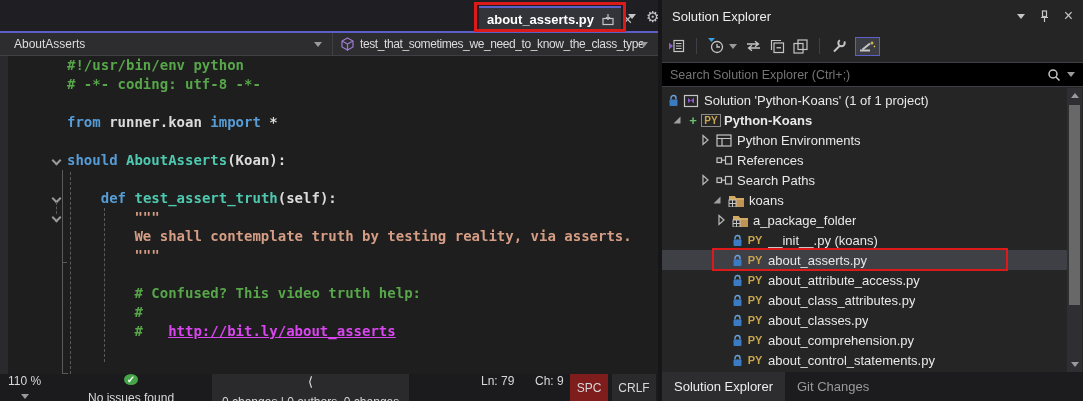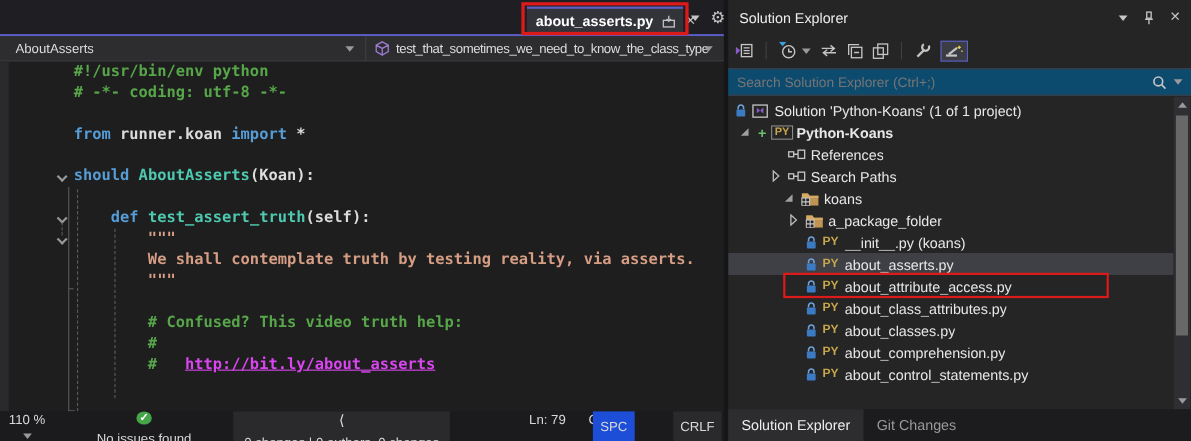--- a/index.html
+++ b/index.html
@@ -39,38 +39,38 @@
   .tok-lk { text-decoration:underline; }
 
   .statusbar { position:absolute; left:0; bottom:0; width:658px; height:27px; background:#1b1b1d; color:#d8d8d8; font-size:12px; }
   .sb-item { position:absolute; top:0; height:27px; display:flex; align-items:center; gap:6px; white-space:nowrap;flex-direction:column; }
   .sb-zoom { left:8px; }
   .sb-check { left:88px; }
   .check-circle { width:14px; height:14px; border-radius:50%; background:#45A548; color:#fff; font-size:10px; font-weight:bold;
                   display:flex; align-items:center; justify-content:center; }
   .sb-changes { left:212px; background:#2a2a2d; padding:0 10px; }
   .sb-ln { left:481px; } .sb-ch { left:535px; }
-  .sb-spc { left:539px; width:38px; background:#1d4ed8; justify-content:center;text-align:center; }
+  .sb-spc { left:570px; width:38px; background:#7f1d1d; justify-content:center;text-align:center; }
   .sb-crlf { left:612px; width:44px; background:#2a2a2d; justify-content:center; }
   .sb-chevron { color:#e0e0e0; font-size:13px; }
 
   
   .panel { position:absolute; left:662px; top:0; width:421px; height:401px; background:#252526; }
   .panel-title { position:absolute; left:0; top:0; width:100%; height:32px; display:flex; align-items:center; padding:0 10px; }
   .panel-title .title-text { color:#EDEDED; font-size:13px; flex:1; }
   .panel-title .title-icons { display:flex; align-items:center; gap:13px; }
   .icon-btn { display:flex; align-items:center; justify-content:center; }
   .close-x { color:#C5C5C5; font-size:16px; line-height:1; }
 
   .panel-toolbar { position:absolute; left:0; top:32px; width:100%; height:28px; display:flex; align-items:center; padding-left:6px; gap:8px; }
   .tb-sep { width:1px; height:16px; background:#3f3f46; margin:0 3px; }
   .tb-btn { display:flex; align-items:center; gap:3px; }
   .tb-highlight { border:1px solid #5B5FC7; background:#3c3c44; padding:2px 3px; }
 
-  .panel-search { position:absolute; left:0; top:62px; width:100%; height:25px; background:#0c4a6e; border-top:1px solid #3f3f46; border-bottom:1px solid #3f3f46;
+  .panel-search { position:absolute; left:0; top:62px; width:100%; height:25px; background:#000000; border-top:1px solid #3f3f46; border-bottom:1px solid #3f3f46;
                   display:flex; padding:0 8px; }
   .panel-search .search-text { flex:1; color:#9a9a9a; font-size:12.5px; background:transparent; border:none; outline:none; font-family:inherit; }
   .panel-search .search-icons { display:flex; align-items:center; gap:6px; }
 
   .tree { position:absolute; left:0; top:88px; width:405px; height:284px; padding-top:2px; overflow:hidden; }
   .tree-row { position:relative; display:flex; align-items:center; height:20px; font-size:13px; color:#E8E8E8; white-space:nowrap; }
   .tree-row.selected { background:#3F3F46; }
   .tree-row .slot { display:flex; align-items:center; justify-content:center; flex:none; }
   .expander { width:14px; height:14px; margin-right:2px; }
   .badge { width:14px; margin-right:1px; }
@@ -297,20 +297,34 @@
               <polygon points="8.5,1.5 8.5,8.5 1.5,8.5" fill="#A0A0A0"></polygon>
             </svg>
           </span>
           <span class="slot badge plus-badge">+</span>
           <span class="slot t-icon icon-btn">
             <span class="py-boxed">PY</span>
           </span>
           <span class="tree-label bold">Python-Koans</span>
         </div>
         <div class="tree-row" style="padding-left: 36px;">
+          <span class="slot expander icon-btn">
+            <svg width="10" height="12" viewBox="0 0 10 12">
+              <polygon points="3,1.5 8,6 3,10.5" fill="none" stroke="#BBBBBB" stroke-width="1.2"></polygon>
+            </svg>
+          </span>
+          <span class="slot t-icon icon-btn">
+            <svg width="16" height="13" viewBox="0 0 16 13">
+              <rect x="1" y="1" width="14" height="11" fill="none" stroke="#C5C5C5" stroke-width="1.2"></rect>
+              <path d="M1 4.5h14M6 4.5V12" stroke="#C5C5C5" stroke-width="1.2"></path>
+            </svg>
+          </span>
+          <span class="tree-label">Python Environments</span>
+        </div>
+        <div class="tree-row" style="padding-left: 36px;">
           <span class="slot" style="width: 16px;"></span>
           <span class="slot t-icon icon-btn">
             <svg width="17" height="12" viewBox="0 0 17 12">
               <rect x="1" y="4" width="4.5" height="4.5" fill="none" stroke="#C5C5C5" stroke-width="1.2"></rect>
               <path d="M5.5 6.2h4" stroke="#C5C5C5" stroke-width="1.2"></path>
               <rect x="9.5" y="2.5" width="6" height="7.5" fill="none" stroke="#C5C5C5" stroke-width="1.2"></rect>
             </svg>
           </span>
           <span class="tree-label">References</span>
         </div>

